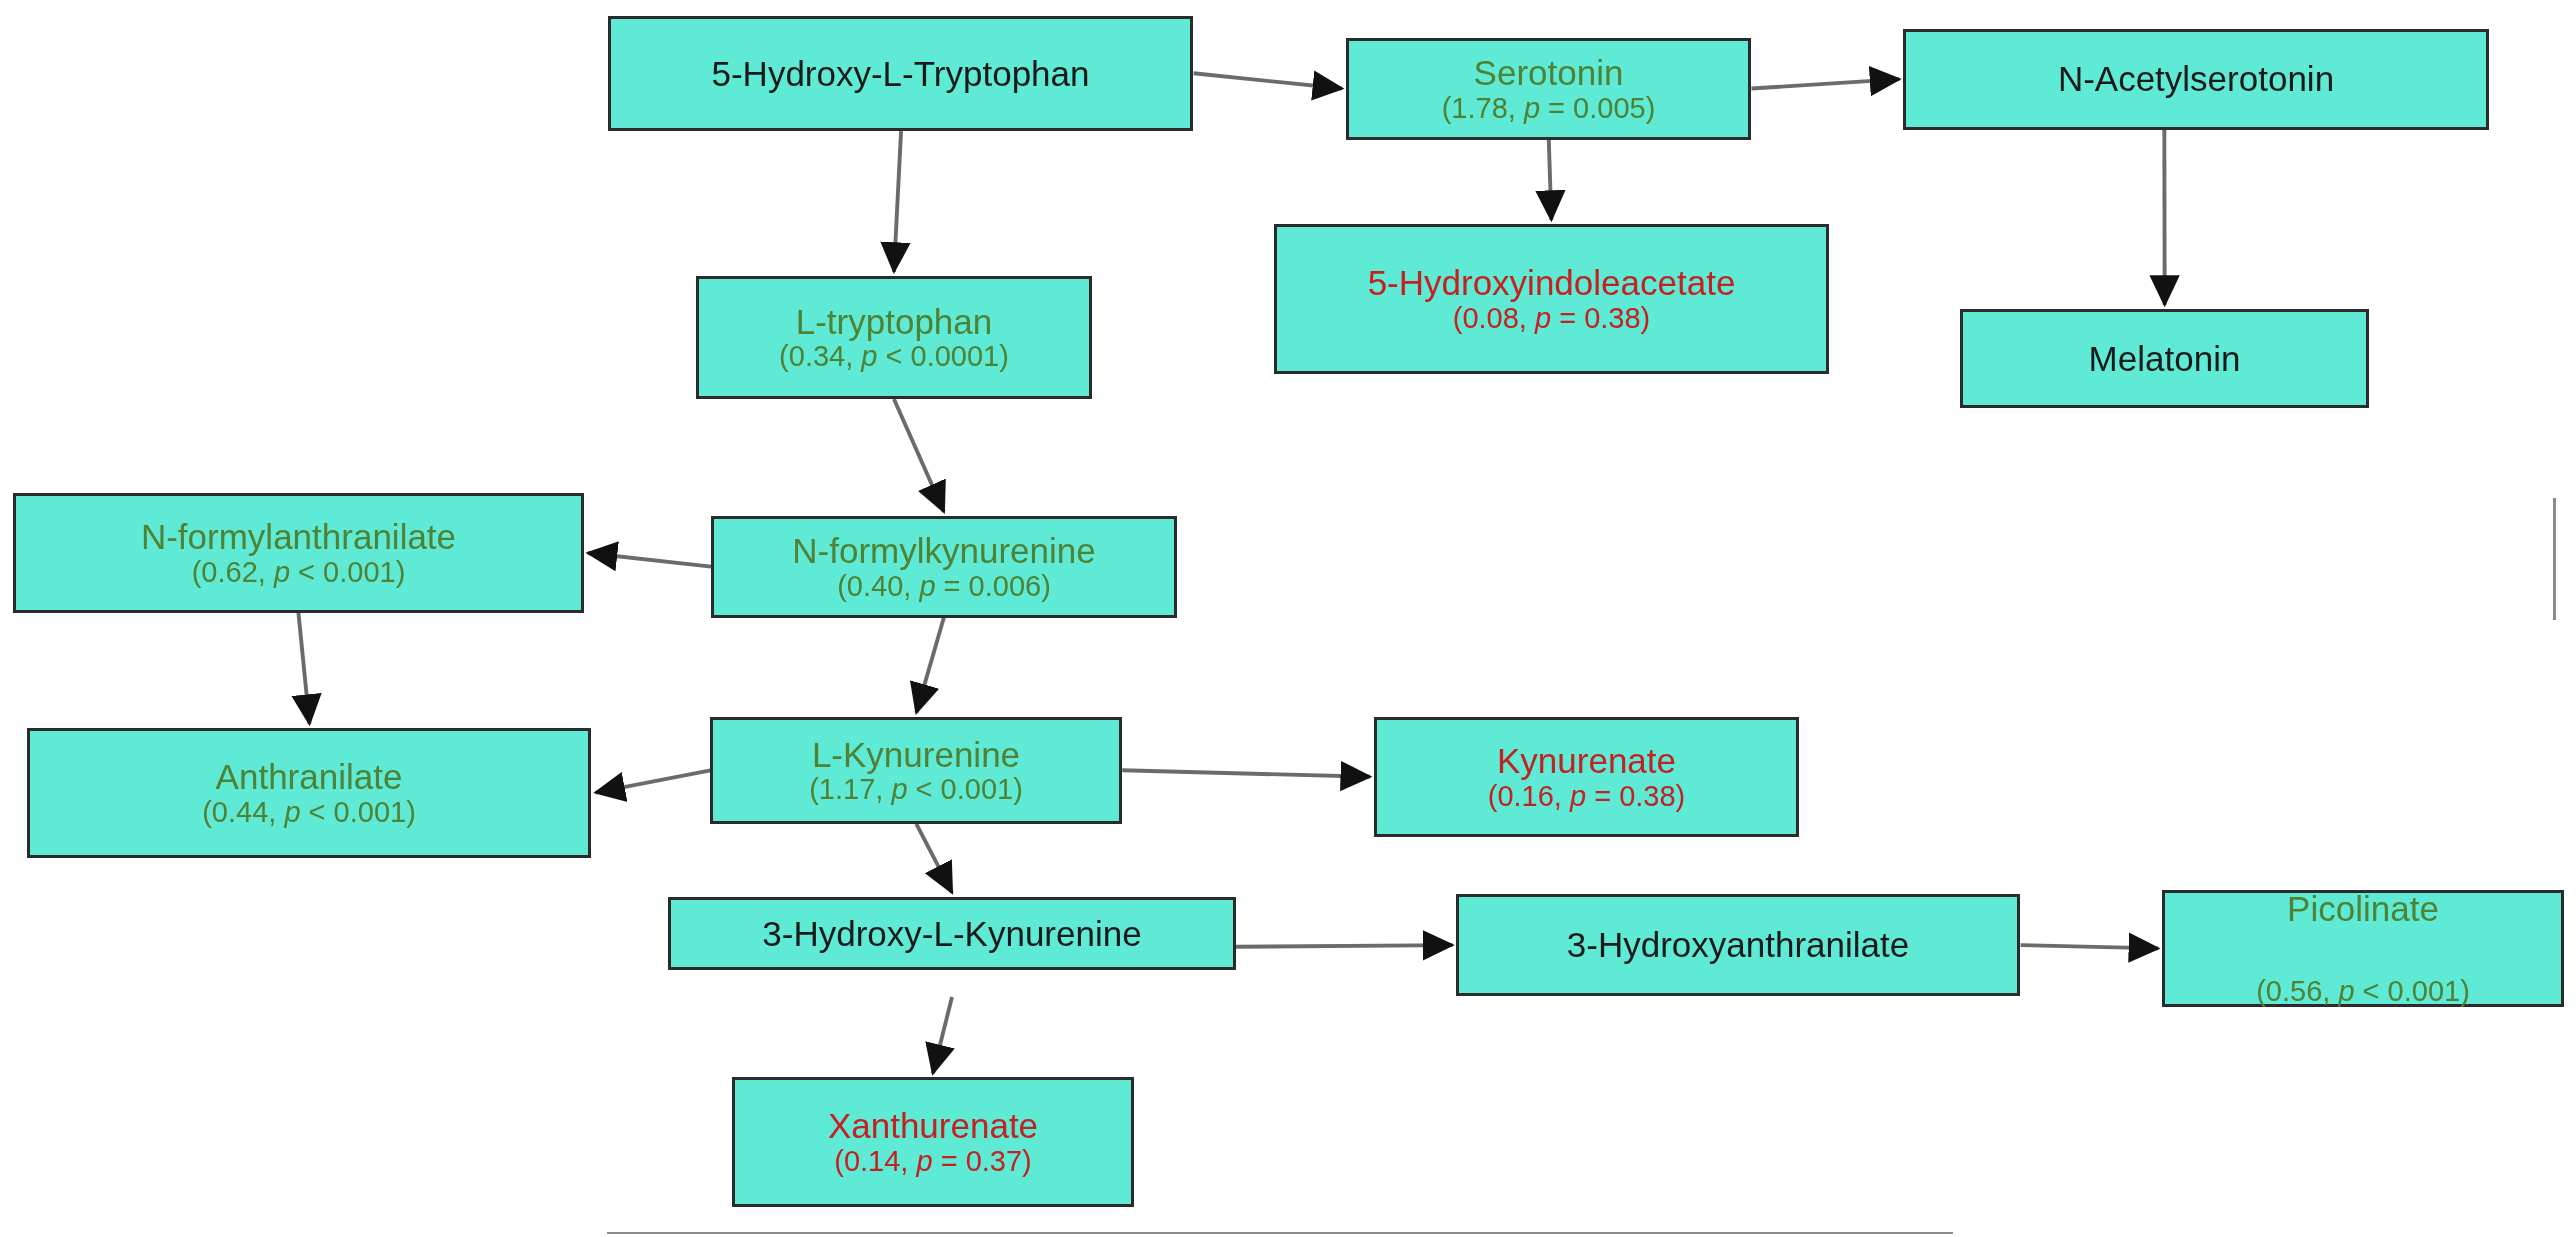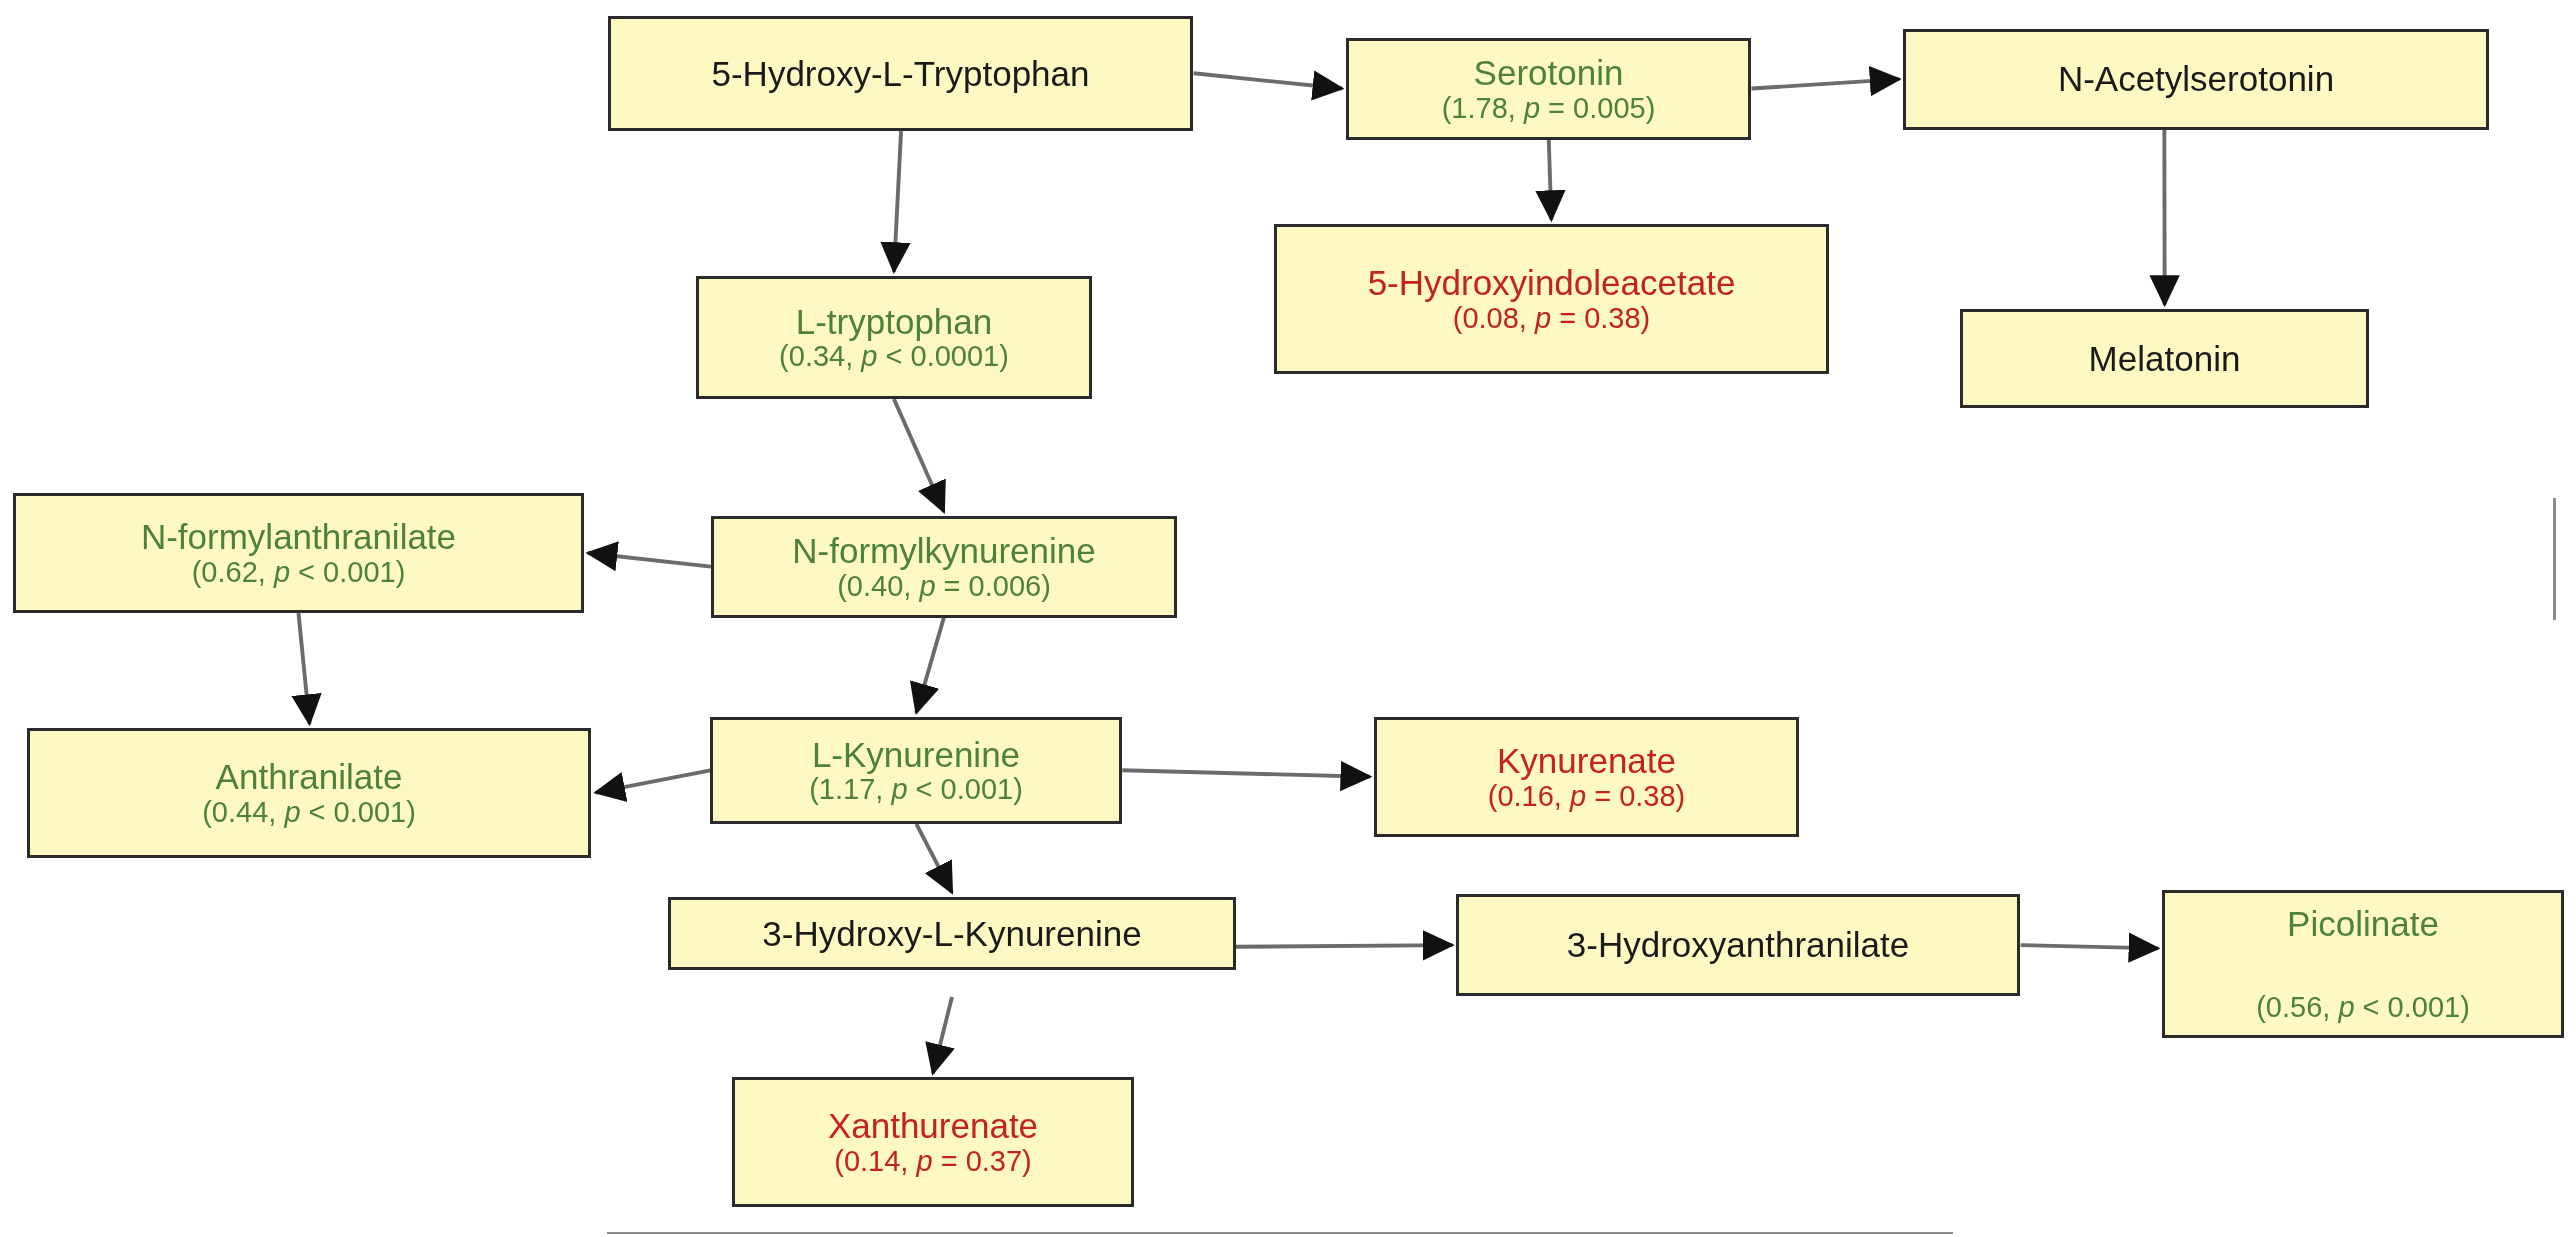--- a/index.html
+++ b/index.html
@@ -11,21 +11,21 @@
     position: relative;
     width: 2576px;
     height: 1237px;
     background: #ffffff;
     font-family: "Liberation Sans", sans-serif;
     overflow: hidden;
   }
   .node {
     position: absolute;
     box-sizing: border-box;
-    background: #fef9c3;
+    background: #5eead4;
     border: 3.2px solid #2b2b2b;
     display: flex;
     flex-direction: column;
     align-items: center;
     justify-content: center;
     text-align: center;
     line-height: 1.06;
     z-index: 3;
   }
   .node .nm {
@@ -134,21 +134,21 @@
       <div class="node red two" style="left: 1374px; top: 717px; width: 425px; height: 120px;">
         <div class="nm">Kynurenate</div>
         <div class="st"><span>(0.16, </span><i>p</i><span> = 0.38)</span></div>
       </div>
       <div class="node black" style="left: 668px; top: 897px; width: 568px; height: 73px;">
         <div class="nm">3-Hydroxy-L-Kynurenine</div>
       </div>
       <div class="node black" style="left: 1456px; top: 894px; width: 564px; height: 102px;">
         <div class="nm">3-Hydroxyanthranilate</div>
       </div>
-      <div class="node green two" style="left: 2162px; top: 890px; width: 402px; height: 148px; gap: 48px;">
+      <div class="node green two" style="left: 2162px; top: 890px; width: 402px; height: 117px; gap: 48px;">
         <div class="nm">Picolinate</div>
         <div class="st"><span>(0.56, </span><i>p</i><span> &lt; 0.001)</span></div>
       </div>
       <div class="node red two" style="left: 732px; top: 1077px; width: 402px; height: 130px;">
         <div class="nm">Xanthurenate</div>
         <div class="st"><span>(0.14, </span><i>p</i><span> = 0.37)</span></div>
       </div>
     </div>
 
 </div>

